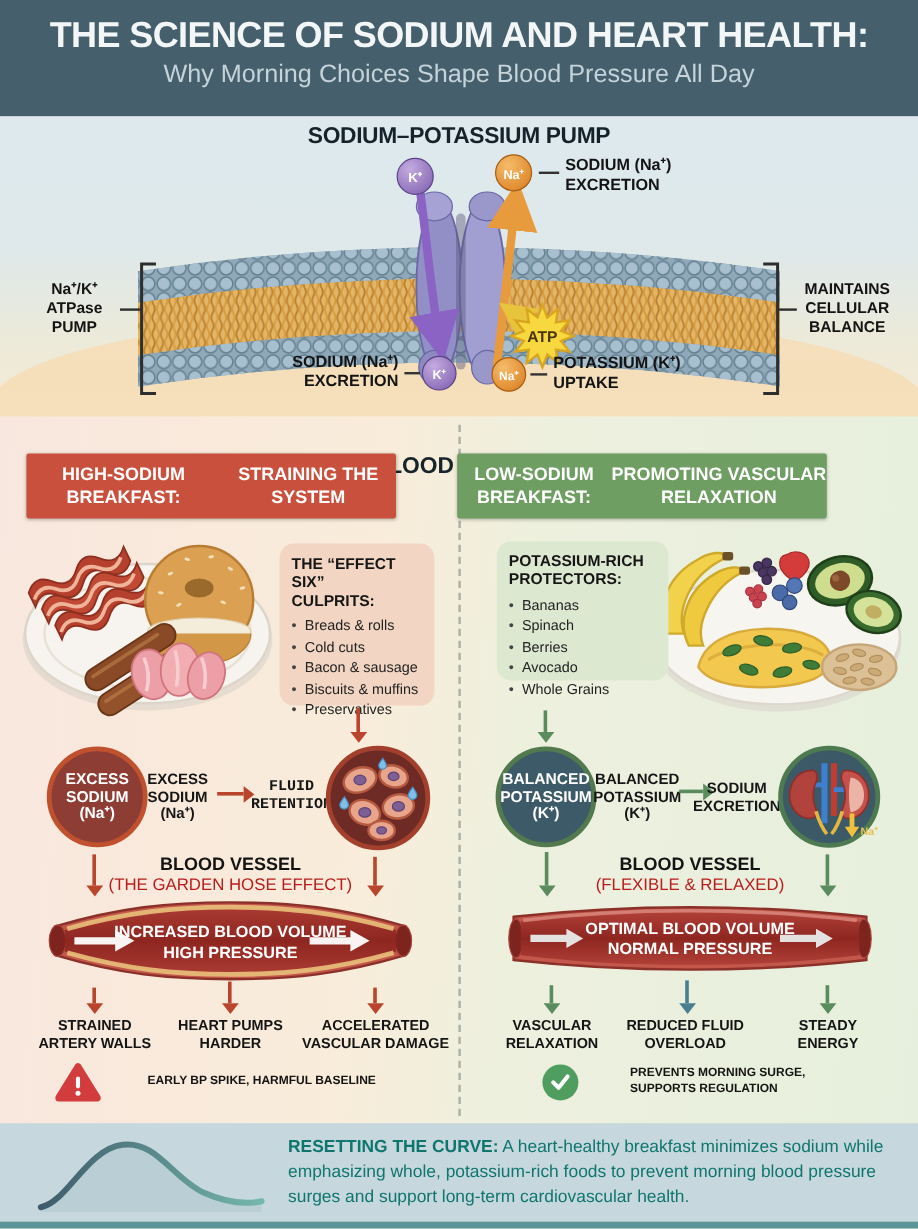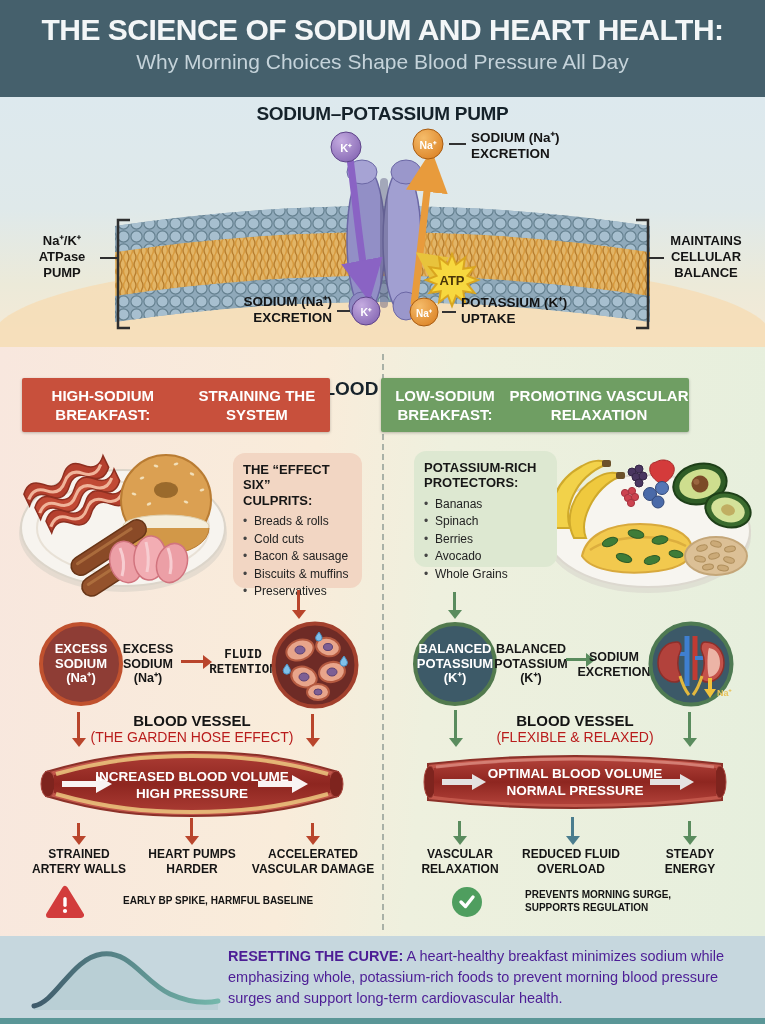--- a/index.html
+++ b/index.html
@@ -60,21 +60,21 @@
   .vtitle{font-size:15px;font-weight:bold;text-align:center;color:#141414;}
   .vsub{font-size:14px;font-weight:normal;text-align:center;color:#b91c1c;}
   .outcome{top:847px;font-weight:bold;font-size:12px;line-height:1.22;text-align:center;color:#141414;}
 
   .alert-text{font-weight:bold;font-size:10px;color:#141414;margin-left:31px;}
   .check-circle{left:452px;top:887px;width:30px;height:30px;border-radius:50%;background:#4f9e5f;
                 display:flex;align-items:center;justify-content:center;}
 
   
   .footer{left:0;top:936px;width:765px;height:82px;background:#c6d7de;}
-  .footer-text{left:228px;top:946px;width:508px;font-size:14.5px;line-height:1.45;color:#4c1d95;}
+  .footer-text{left:240px;top:946px;width:508px;font-size:14.5px;line-height:1.45;color:#0f766e;}
   .footer-text strong{font-weight:bold;}
   .bottom-strip{left:0;top:1018px;width:765px;height:6px;background:#5a9697;}
 </style>
 </head>
 <body>
 
 <div class="stage">
 
   <div class="abs hdr">
     <div class="hdr-title">THE SCIENCE OF SODIUM AND HEART HEALTH:</div>

